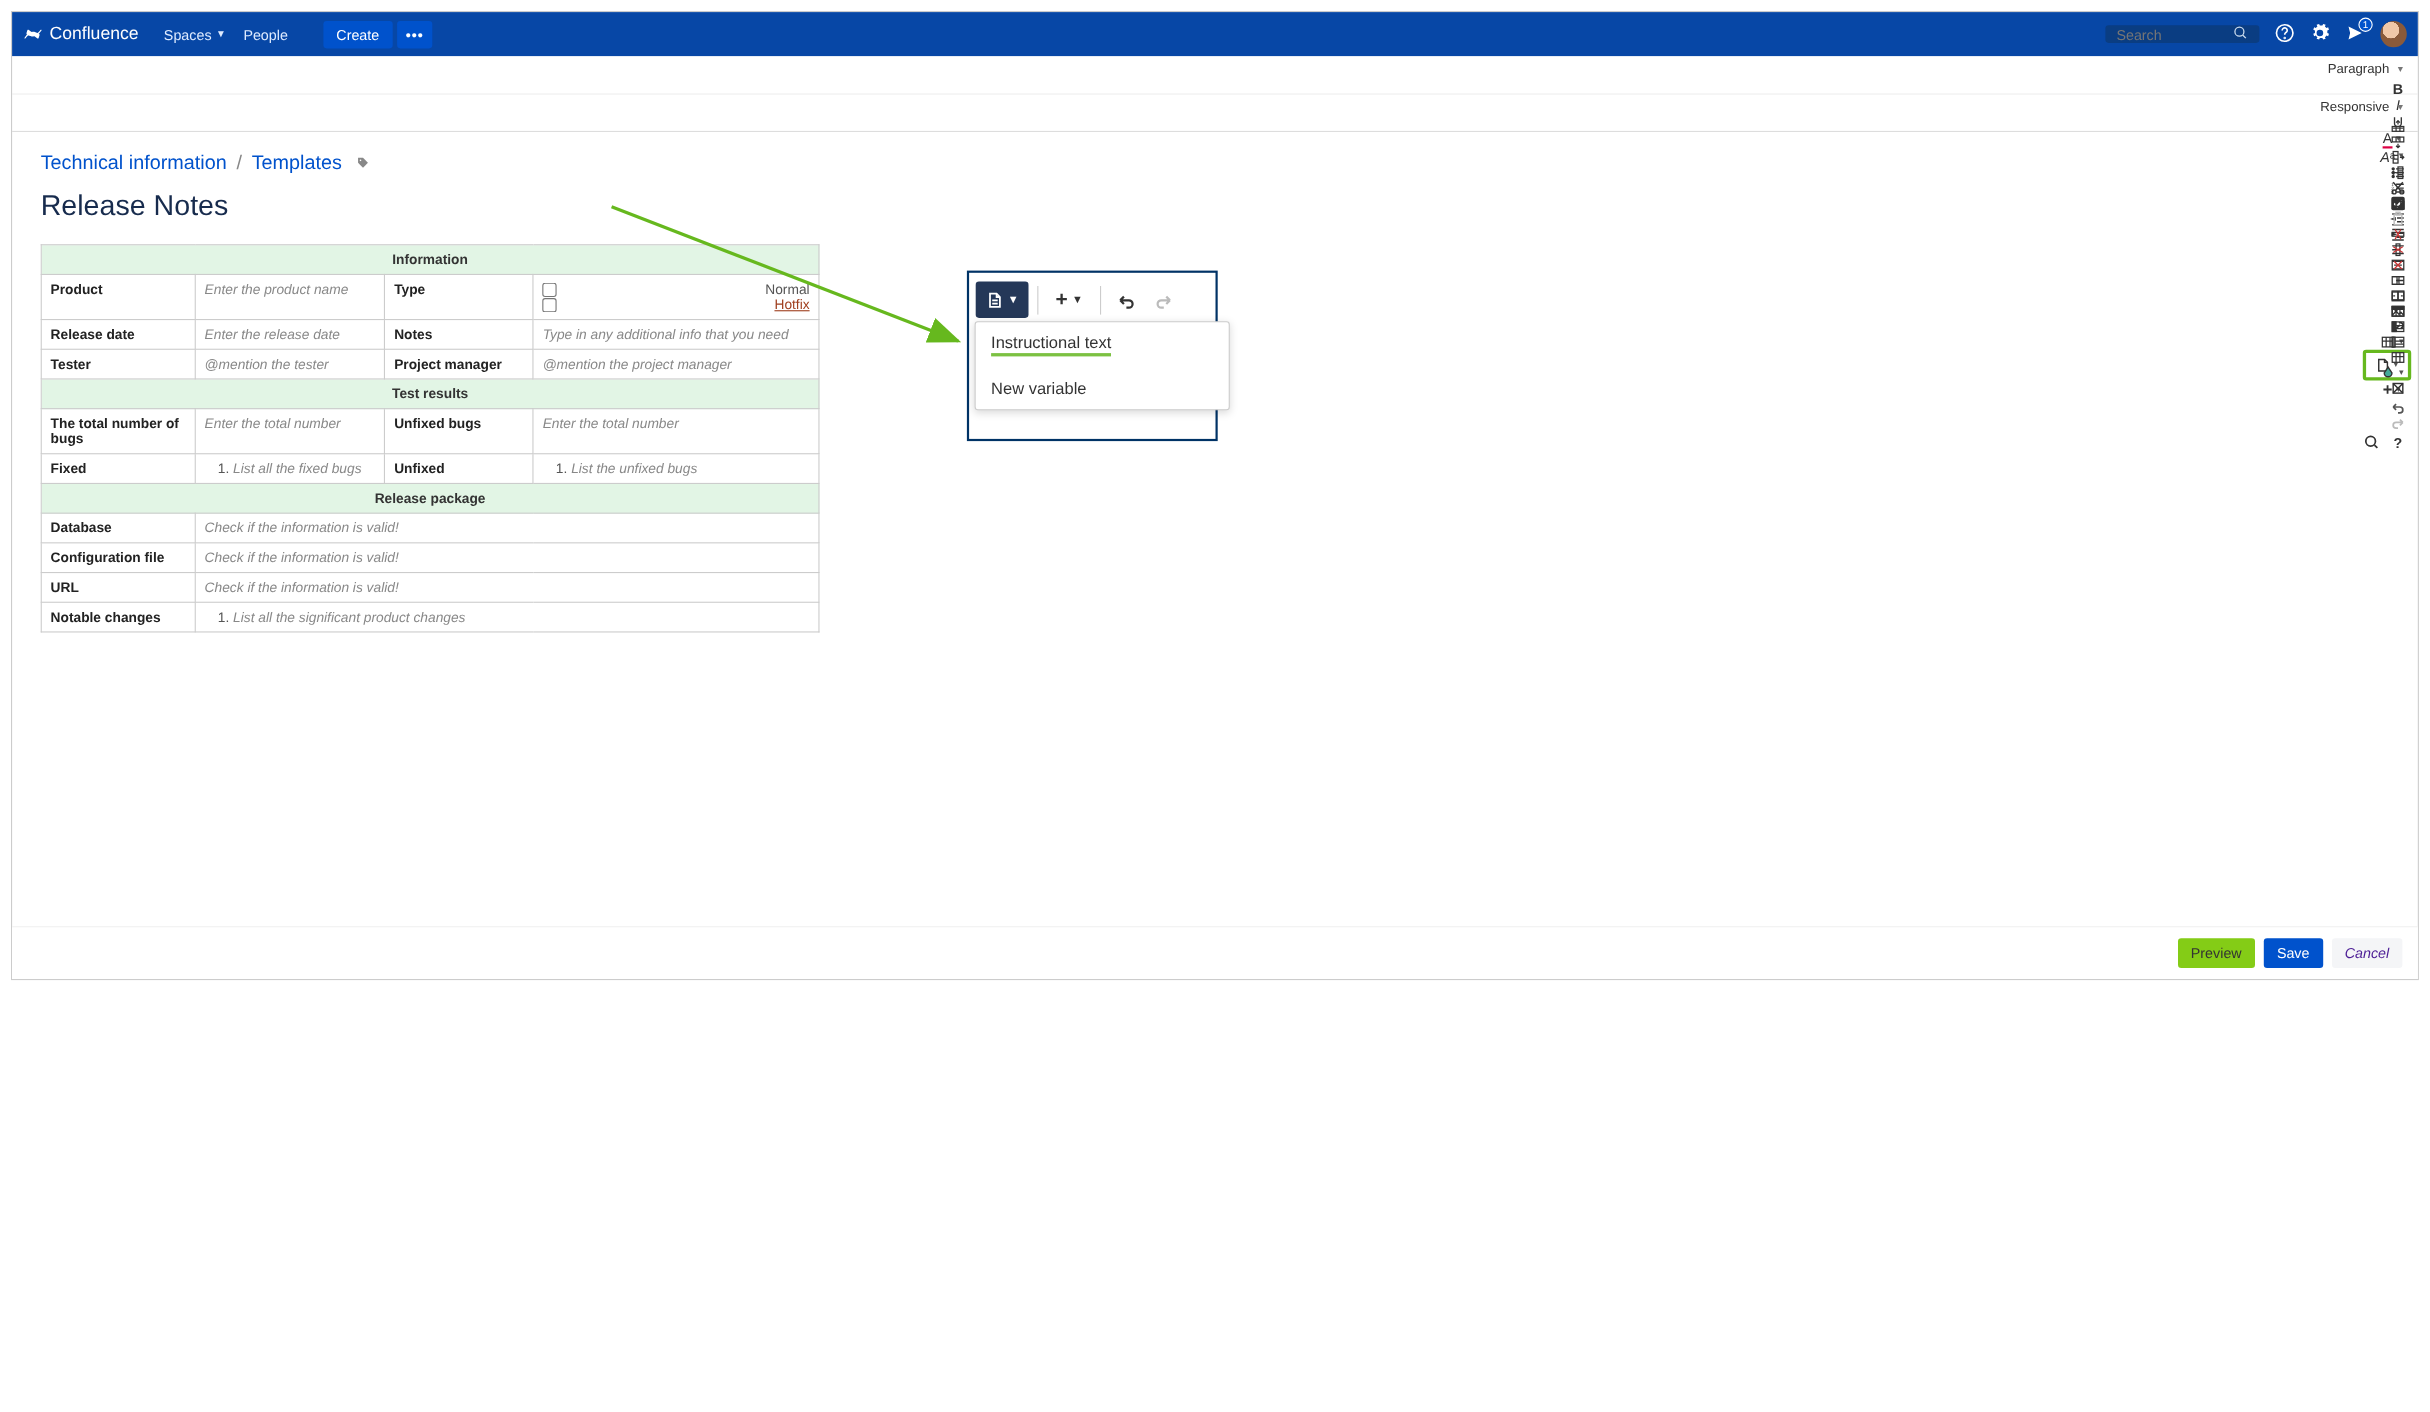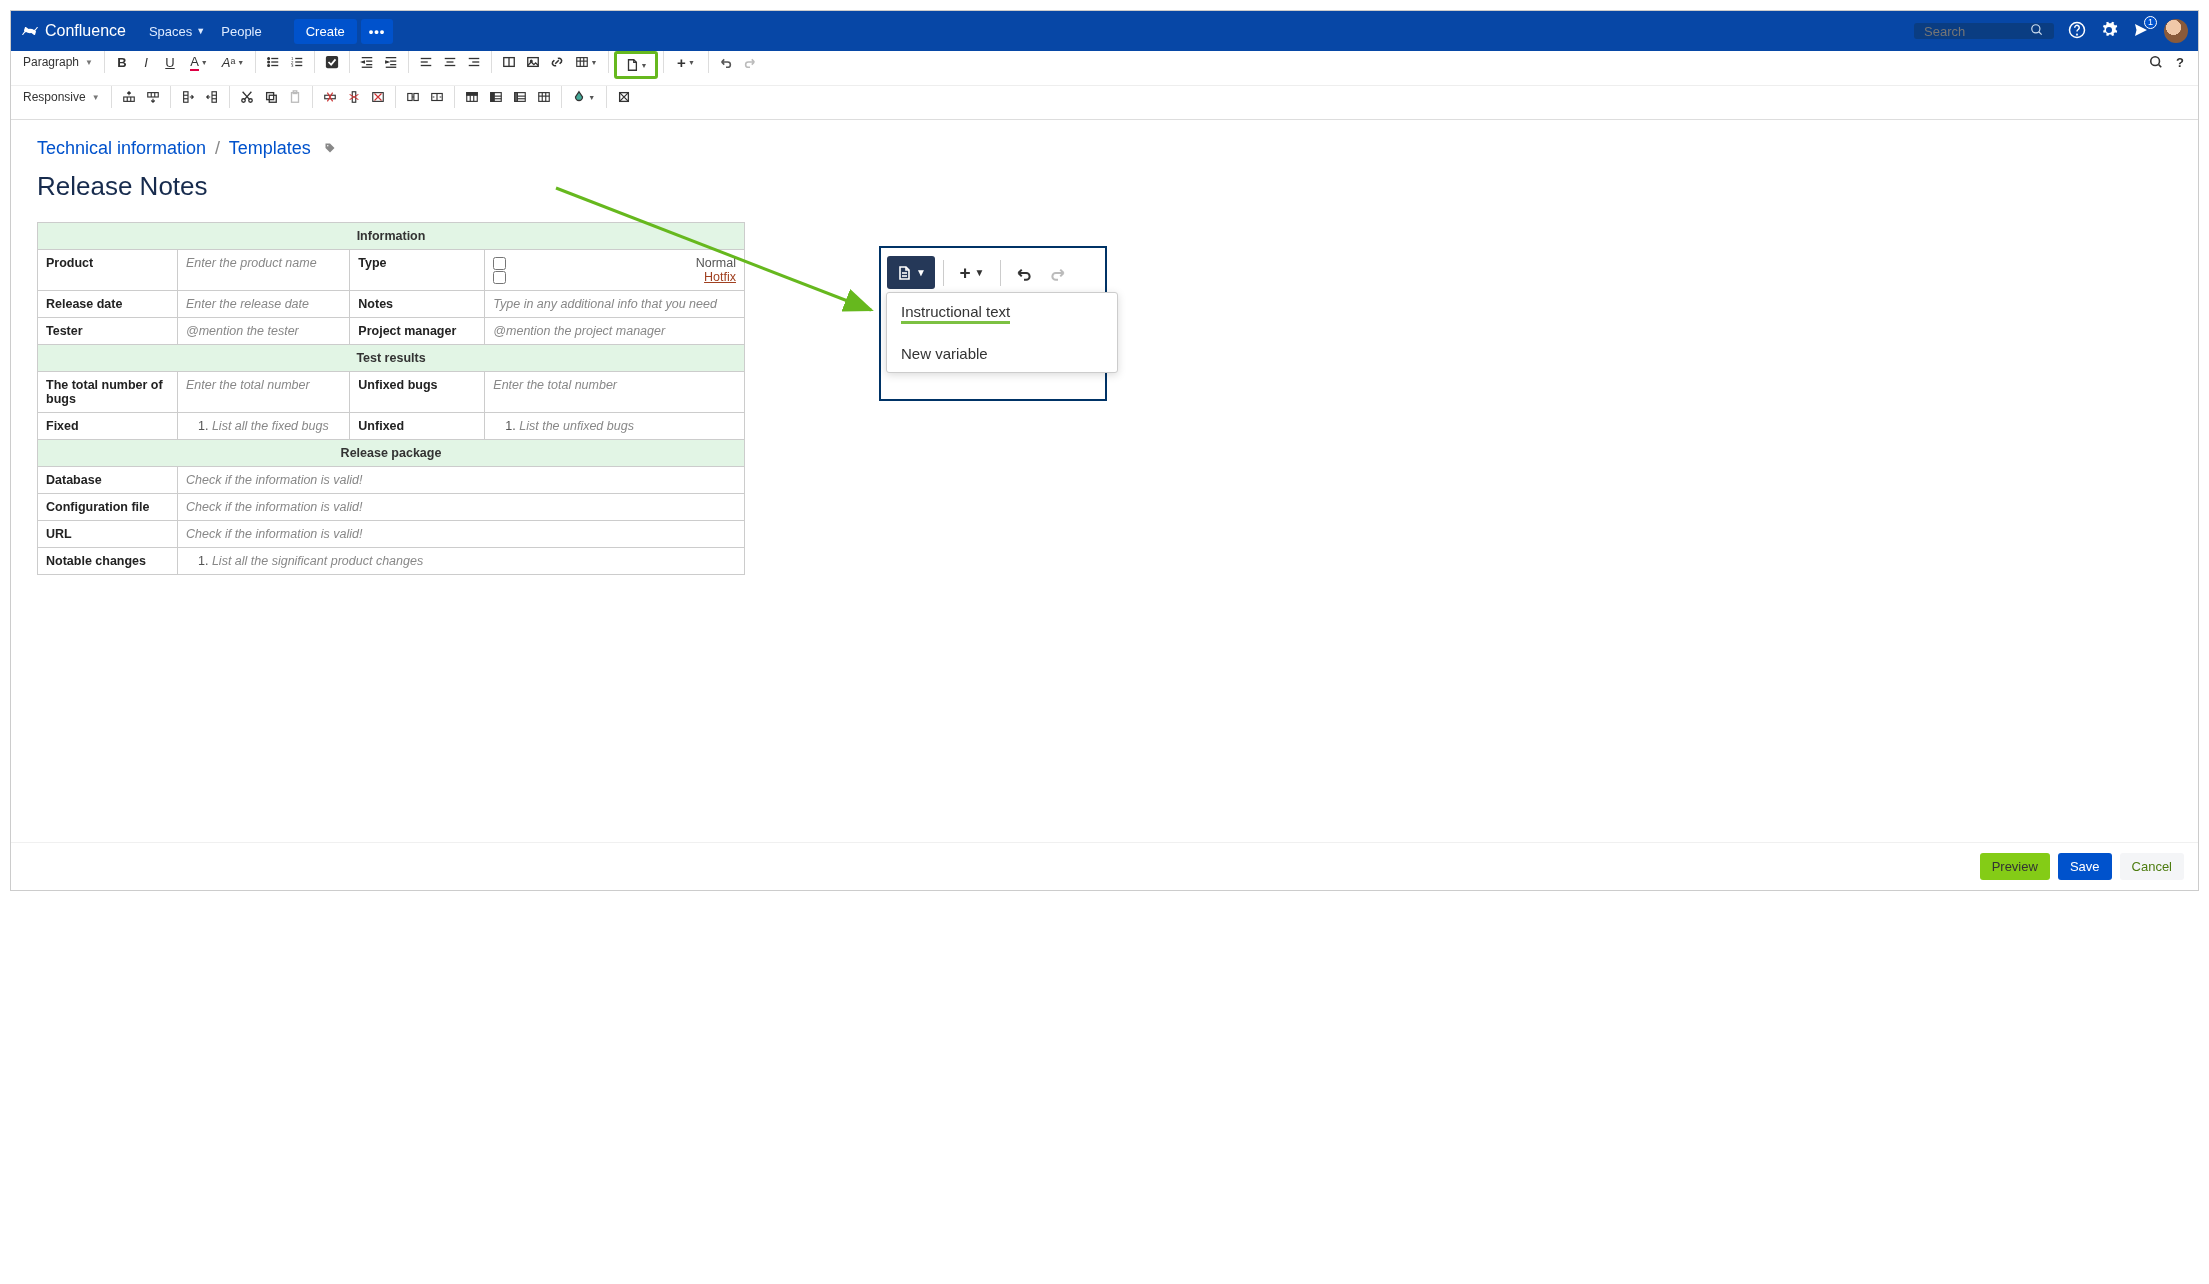--- a/index.html
+++ b/index.html
@@ -16,21 +16,21 @@
 .more-btn { background: #0052CC; color: #fff; padding: 5px 8px; border-radius: 3px; margin-left: 4px; cursor: pointer; font-weight: bold; letter-spacing: 1px; }
 .nav-spacer { flex: 1; }
 .search-box { background: #0a3d82; border-radius: 3px; height: 16px; width: 140px; display: flex; align-items: center; padding: 0 10px; color: #a0bce0; font-size: 13px; }
 .search-box input { background: transparent; border: none; color: #fff; width: 100px; font-size: 13px; outline: none; }
 .nav-icon { color: #fff; margin-left: 14px; cursor: pointer; position: relative; }
 .avatar { width: 24px; height: 24px; border-radius: 50%; background: radial-gradient(circle at 40% 35%, #f0c8a8 35%, #8a5a3a 36%); margin-left: 14px; cursor: pointer; }
 .badge { position: absolute; top: -5px; right: -7px; background: #0052CC; border: 1px solid #fff; color: #fff; font-size: 9px; width: 13px; height: 13px; border-radius: 50%; display: flex; align-items: center; justify-content: center; }
 
 
 .toolbar { border-bottom: 1px solid #ddd; }
-.tb-row { display: flex; align-items: flex-start; height: 34px; padding: 0 6px; }
+.tb-row { display: flex; align-items: flex-end; height: 34px; padding: 0 6px; flex-direction: column; }
 .tb-sel { font-size: 12px; color: #333; padding: 4px 6px; display: flex; align-items: center; cursor: pointer; }
 .tb-sel .chev { margin-left: 6px; font-size: 8px; color: #777; }
 .tb-sep { width: 1px; height: 22px; background: #ddd; margin: 0 5px; }
 .tb-btn { width: 22px; height: 22px; display: flex; align-items: center; justify-content: center; color: #333; cursor: pointer; margin: 0 1px; border-radius: 2px; }
 .tb-btn.dd { width: 32px; }
 .tb-btn .chev { font-size: 7px; margin-left: 2px; color: #555; }
 .tb-btn.disabled { color: #bbb; cursor: default; }
 .tb-right { margin-left: auto; display: flex; }
 .highlight-box { border: 3px solid #66b81e; border-radius: 3px; padding: 0 2px; }
 
@@ -73,21 +73,21 @@
 .dropdown-pop .underline { border-bottom: 3px solid #7cc142; display: inline-block; padding-bottom: 1px; }
 
 
 .arrow-svg { position: absolute; top: 50px; left: 525px; width: 370px; height: 160px; pointer-events: none; }
 
 
 .footer { position: absolute; bottom: 0; right: 0; padding: 10px 14px; display: flex; gap: 8px; border-top: 1px solid #f0f0f0; width: 100%; justify-content: flex-end; background: #fff; }
 .footer-btn { padding: 6px 12px; font-size: 13px; border-radius: 3px; cursor: pointer; }
 .footer-btn.preview { background: #84cc16; color: #333; }
 .footer-btn.save { background: #0052CC; color: #fff; }
-.footer-btn.cancel { background: #f4f5f7; color: #4d7c0f; }
+.footer-btn.cancel { background: #f4f5f7; color: #4c1d95; font-style: italic; }
 
 .main-body { min-height: 770px; position: relative; }
 </style>
 </head>
 <body>
 
 <div class="outer">
 
   <div class="topnav">
     <div class="logo">

